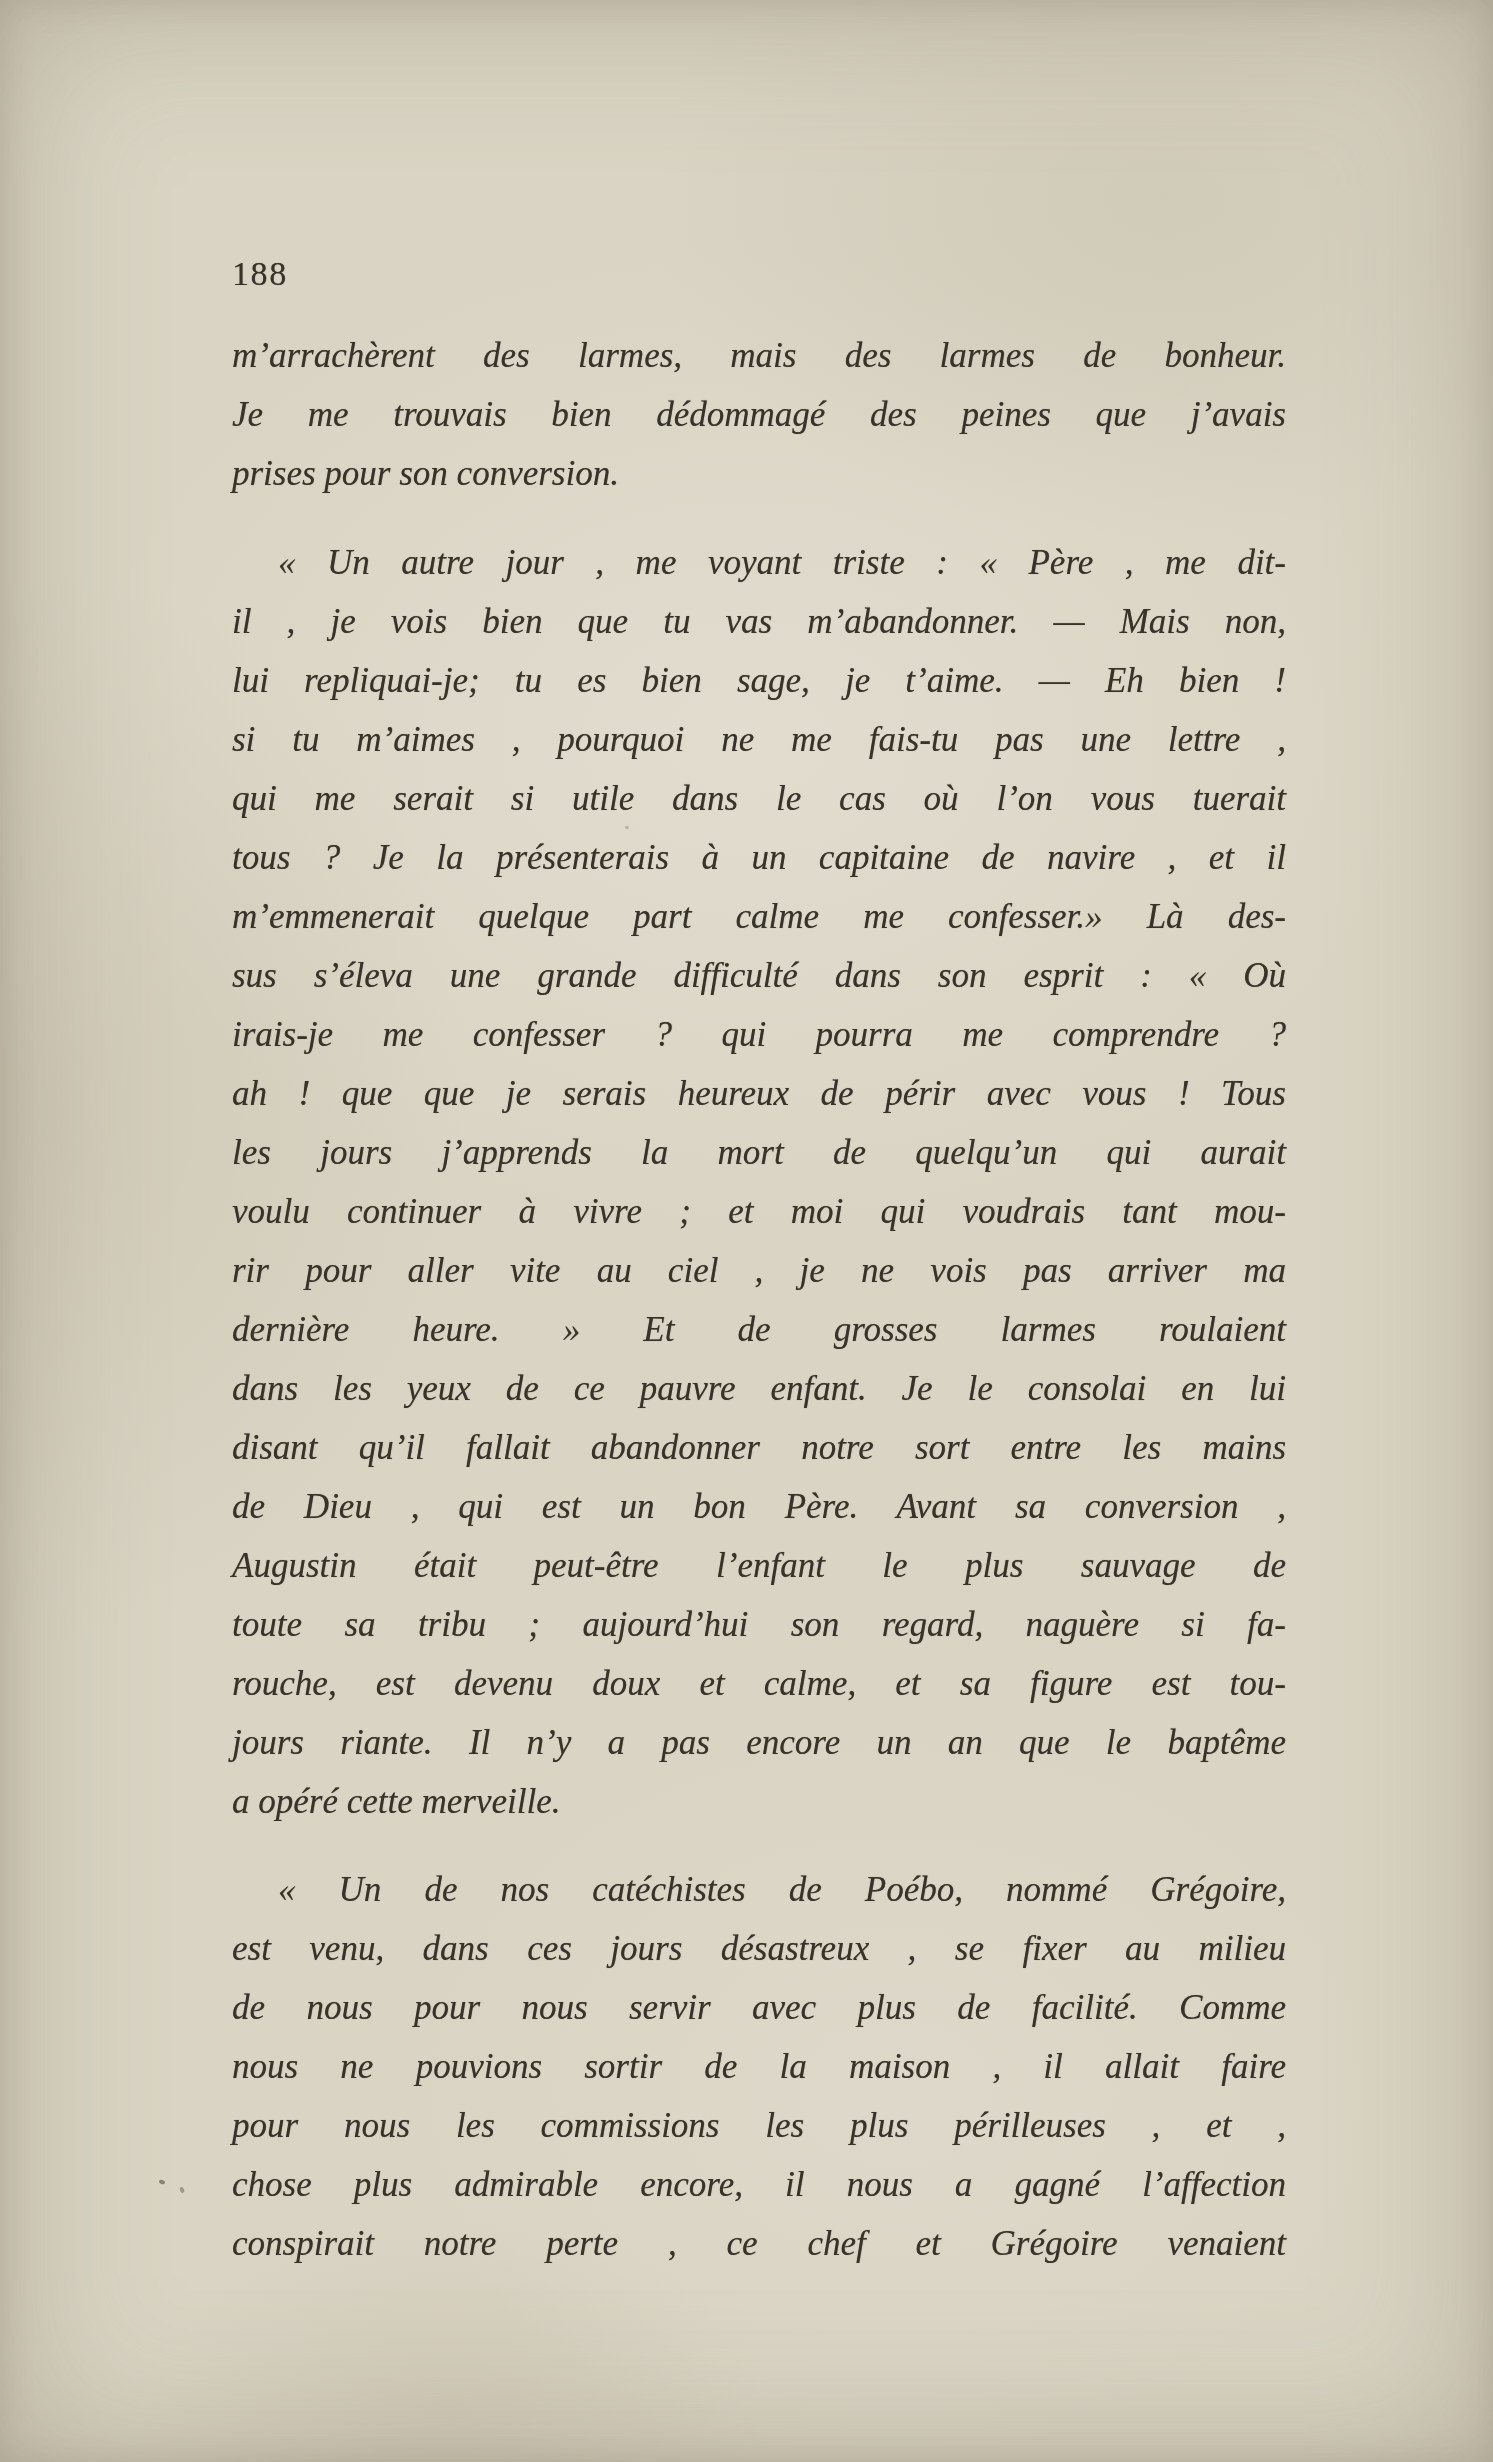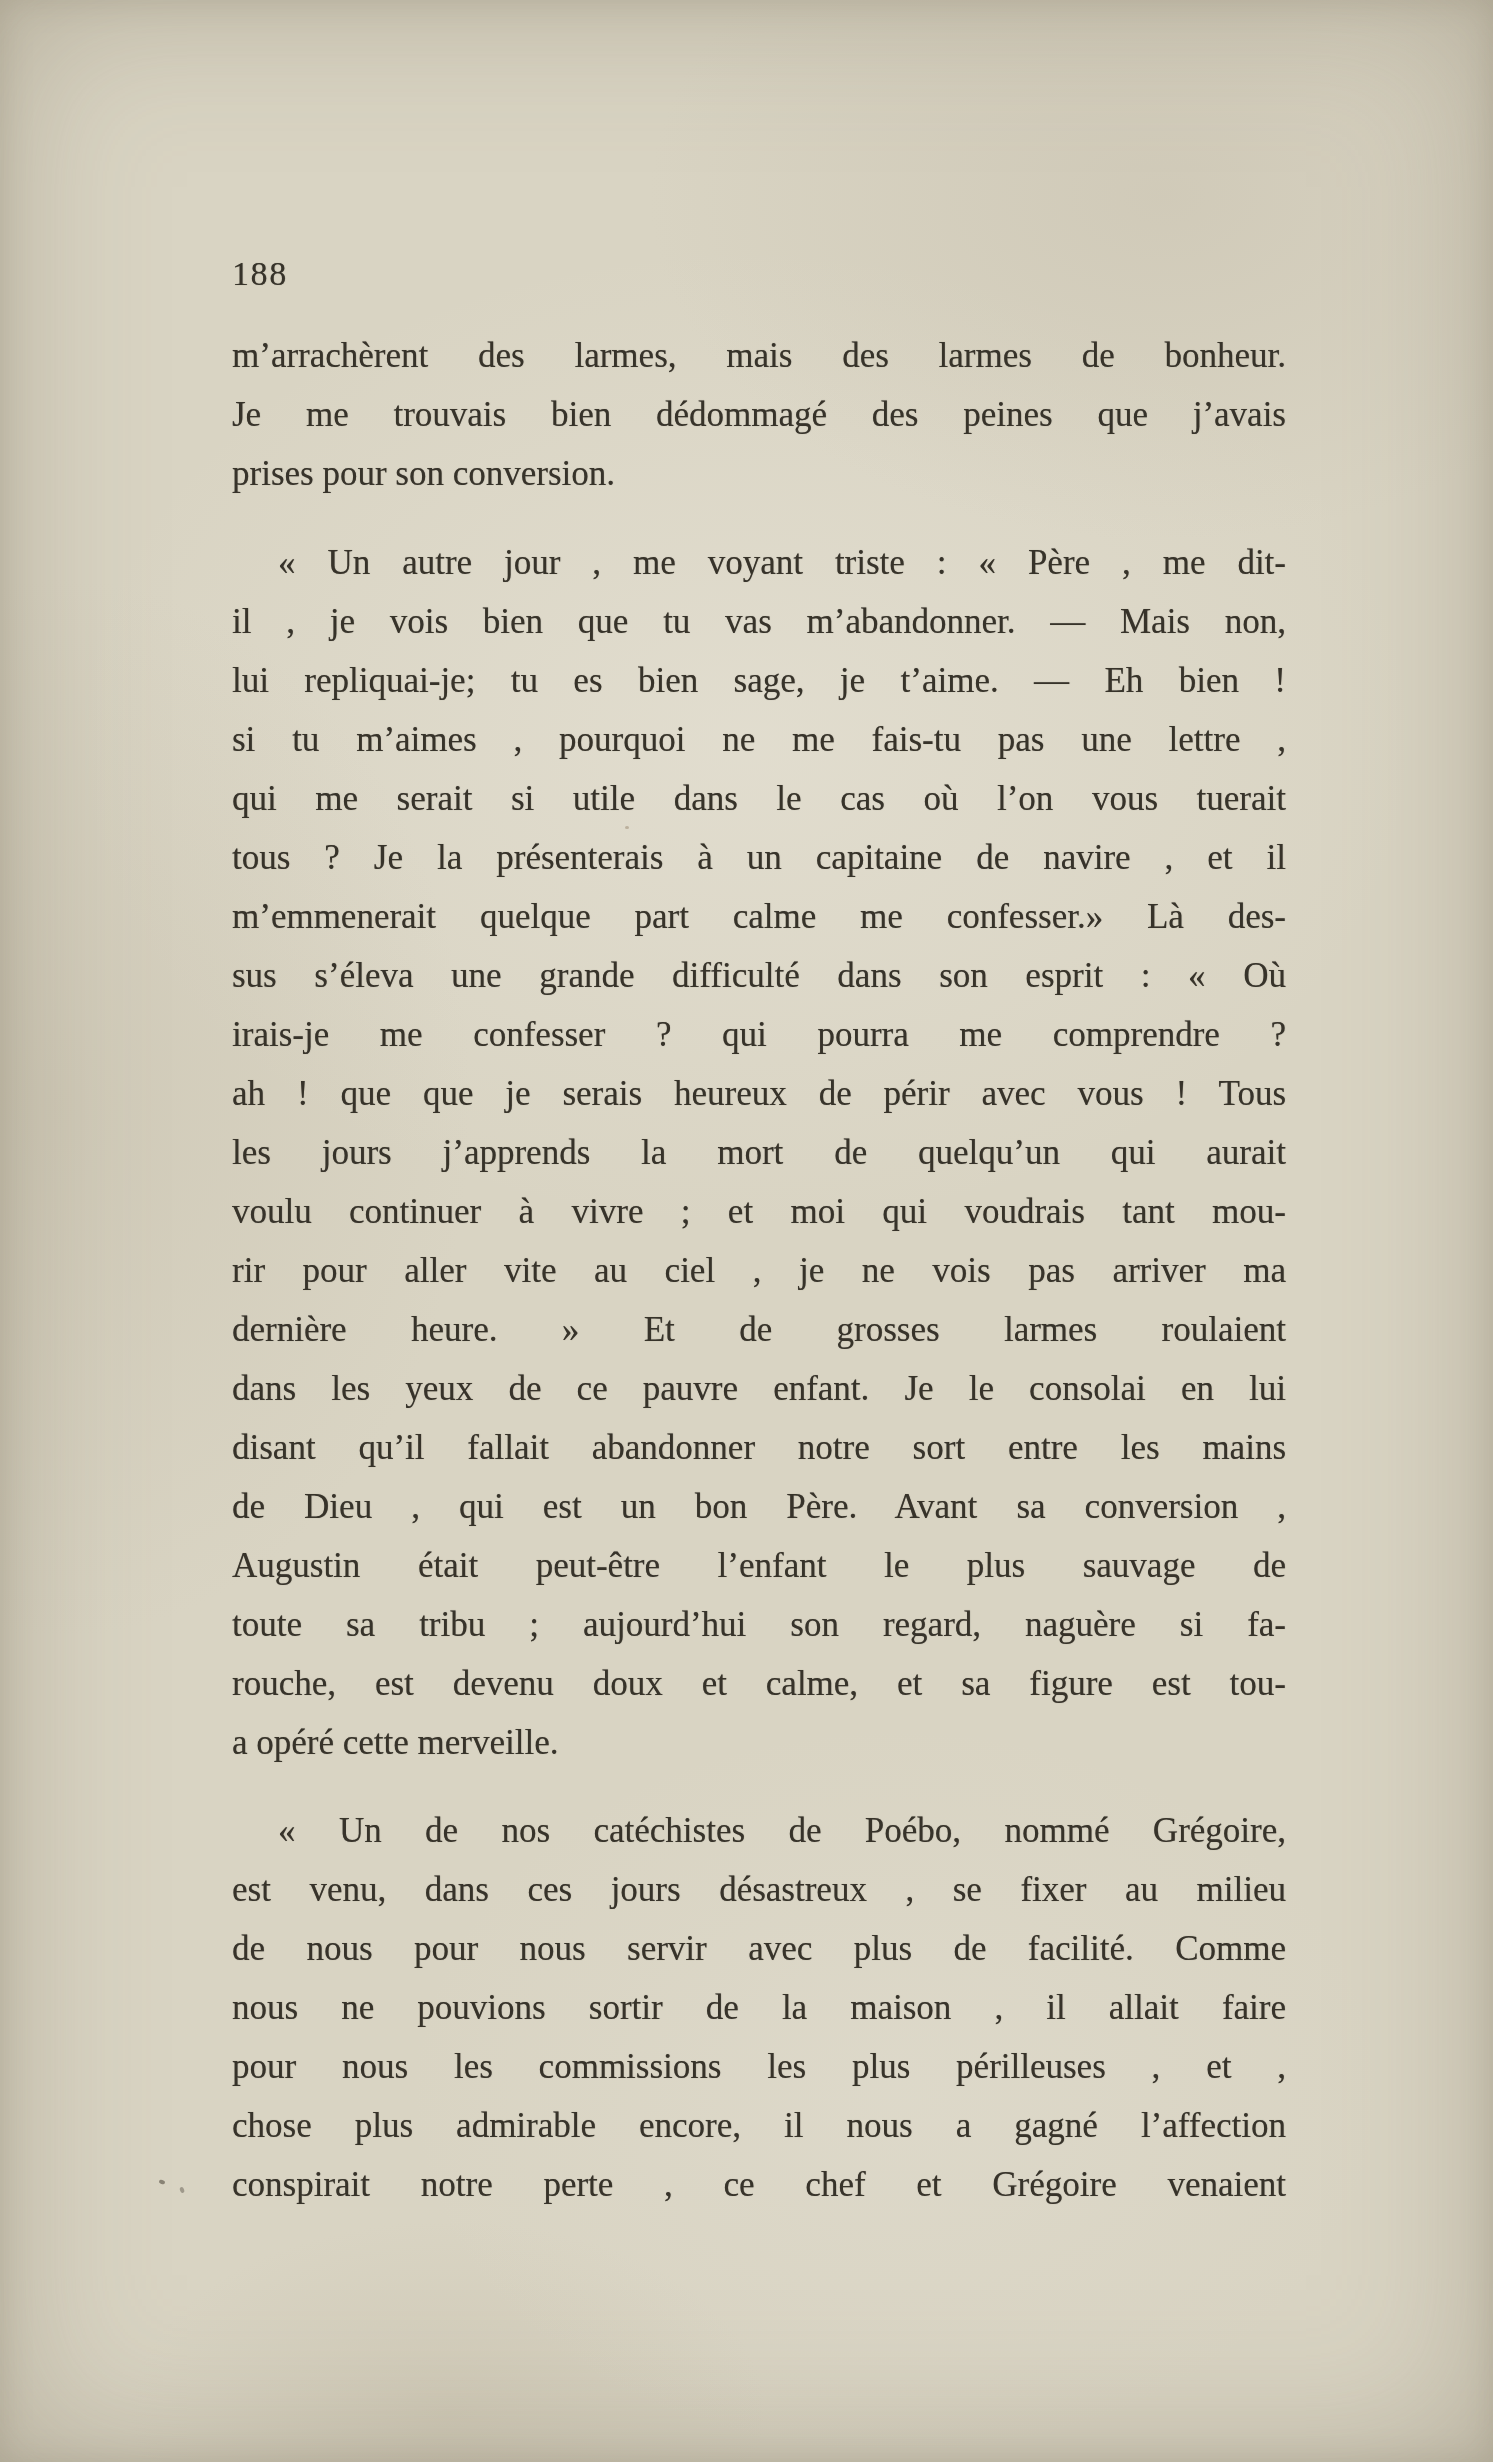--- a/index.html
+++ b/index.html
@@ -45,20 +45,21 @@
     text-shadow: 0.2px 0.3px 0.7px rgba(42,38,31,0.50);
   }
   .para { margin: 0; }
   .para + .para { margin-top: 29.5px; }
   .para.indent .line:first-child { text-indent: 46px; }
   .line {
     display: block;
     white-space: normal;
     text-align: justify;
     text-align-last: justify;
+    font-style: italic;
   }
   .line.endline { text-align-last: left; }
   .ink-speck {
     position: absolute;
     background: rgba(72,66,55,0.55);
     border-radius: 50%;
   }
   .speck-1 { left: 159px; top: 2180px; width: 5.7px;  height: 4.1px; transform: rotate(18deg); }
   .speck-2 { left: 180px; top: 2187px; width: 4.1px;  height: 5.7px; transform: rotate(-22deg); background: rgba(72,66,55,0.40); }
   .speck-3 { left: 625px; top: 826px; width: 4.1px;  height: 3.3px; background: rgba(120,96,70,0.35); }
@@ -89,20 +90,21 @@
         <span class="line">les jours j’apprends la mort de quelqu’un qui aurait</span>
         <span class="line">voulu continuer à vivre ; et moi qui voudrais tant mou-</span>
         <span class="line">rir pour aller vite au ciel , je ne vois pas arriver ma</span>
         <span class="line">dernière heure. » Et de grosses larmes roulaient</span>
         <span class="line">dans les yeux de ce pauvre enfant. Je le consolai en lui</span>
         <span class="line">disant qu’il fallait abandonner notre sort entre les mains</span>
         <span class="line">de Dieu , qui est un bon Père. Avant sa conversion ,</span>
         <span class="line">Augustin était peut-être l’enfant le plus sauvage de</span>
         <span class="line">toute sa tribu ; aujourd’hui son regard, naguère si fa-</span>
         <span class="line">rouche, est devenu doux et calme, et sa figure est tou-</span>
+        <span class="line">jours riante. Il n’y a pas encore un an que le baptême</span>
         <span class="line endline">a opéré cette merveille.</span>
       </p>
       <p class="para indent">
         <span class="line">« Un de nos catéchistes de Poébo, nommé Grégoire,</span>
         <span class="line">est venu, dans ces jours désastreux , se fixer au milieu</span>
         <span class="line">de nous pour nous servir avec plus de facilité. Comme</span>
         <span class="line">nous ne pouvions sortir de la maison , il allait faire</span>
         <span class="line">pour nous les commissions les plus périlleuses , et ,</span>
         <span class="line">chose plus admirable encore, il nous a gagné l’affection</span>
         <span class="line">conspirait notre perte , ce chef et Grégoire venaient</span>

